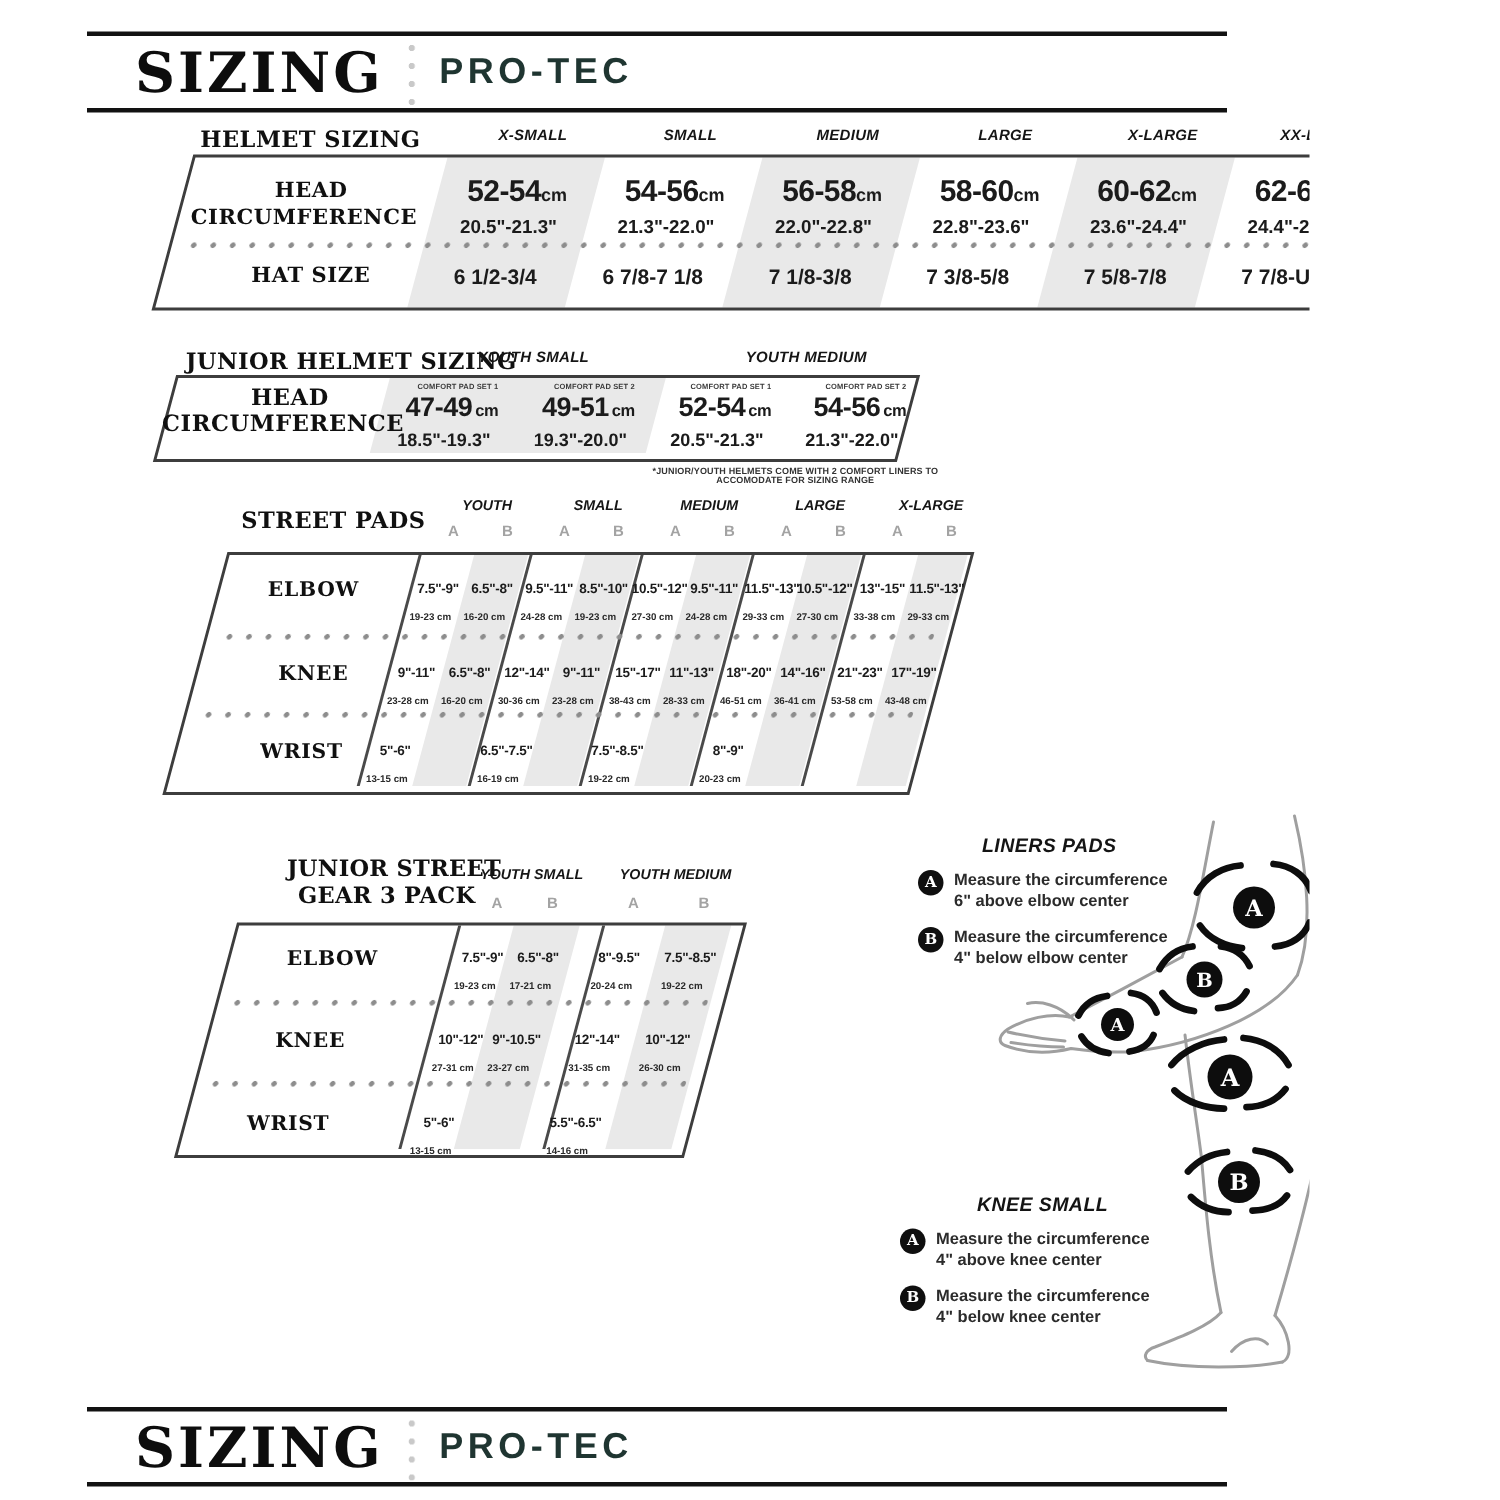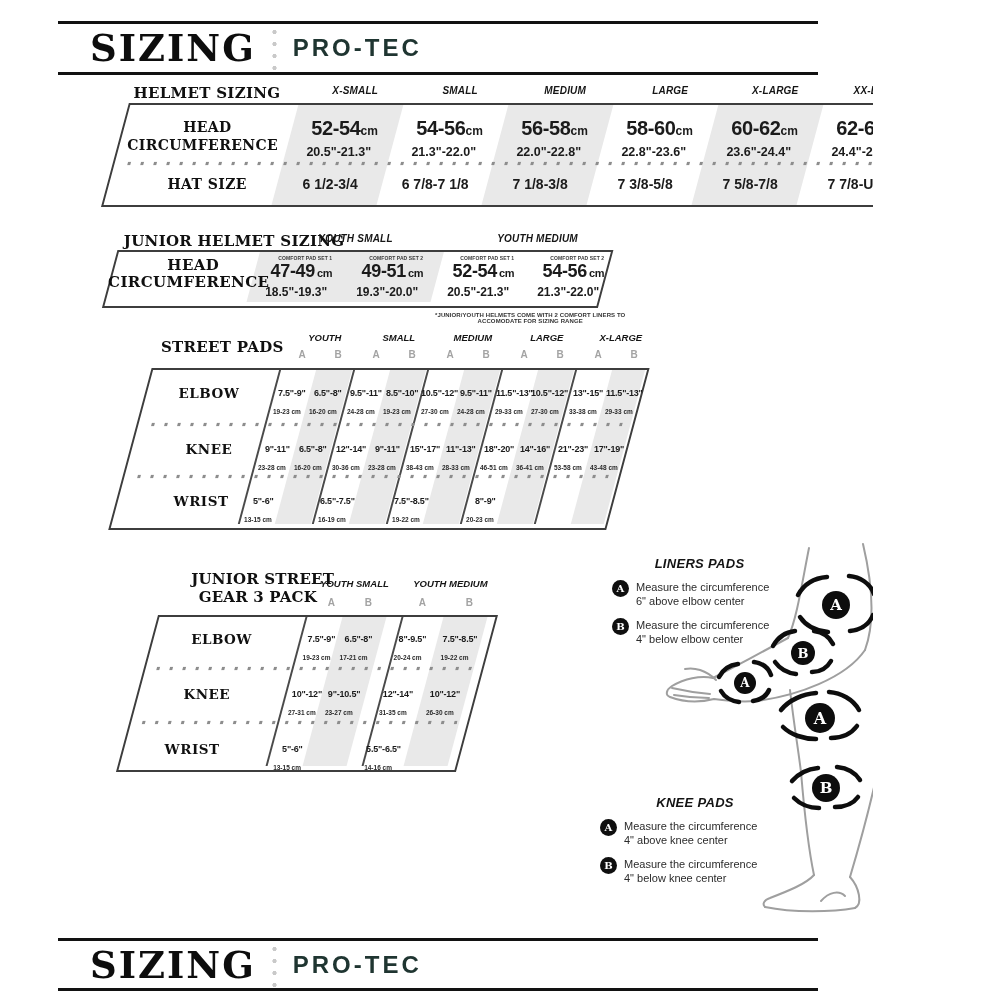--- a/index.html
+++ b/index.html
@@ -44,21 +44,21 @@
   .subAB{font-weight:700;font-size:10px;color:#a3a3a3;}
   .pcell{position:absolute;width:48px;margin-left:-24px;text-align:center;}
   .pin{font-weight:700;font-size:9px;letter-spacing:-0.2px;display:block;}
   .pcm{font-weight:700;font-size:6.5px;color:#2a2a2a;display:block;margin-top:2px;}
   .fnote{position:absolute;font-weight:700;font-size:6px;color:#333;letter-spacing:0.1px;}
   
   .guide{position:absolute;}
   .gtitle{font-style:italic;font-weight:700;font-size:13px;letter-spacing:0.3px;color:#141414;text-align:center;}
   .gitem{display:flex;gap:7px;align-items:flex-start;margin-top:9px;}
   .badge{flex:0 0 auto;width:17px;height:17px;border-radius:50%;background:#0f0f0f;color:#fff;font-weight:700;font-size:10px;display:flex;align-items:center;justify-content:center;font-family:"DejaVu Serif",serif;}
-  .gtext{font-weight:400;font-size:11px;line-height:1.3;color:#2b2b2b;}
+  .gtext{font-weight:700;font-size:11px;line-height:1.3;color:#2b2b2b;}
 </style>
 </head>
 <body>
 
 <div class="page">
 
   <div class="rule" style="top:21px"></div>
   <div class="band" style="top:24px">
     <span class="sizing-title">SIZING</span>
     <span class="vdots"></span>
@@ -247,21 +247,21 @@
       <span class="badge">A</span>
       <span class="gtext"><span>Measure the circumference</span><br><span>6" above elbow center</span></span>
     </div>
     <div class="gitem">
       <span class="badge">B</span>
       <span class="gtext"><span>Measure the circumference</span><br><span>4" below elbow center</span></span>
     </div>
   </div>
 
   <div class="guide" style="left:600px;top:795px;width:190px">
-    <div class="gtitle">KNEE PADS</div>
+    <div class="gtitle">KNEE SMALL</div>
     <div class="gitem">
       <span class="badge">A</span>
       <span class="gtext"><span>Measure the circumference</span><br><span>4" above knee center</span></span>
     </div>
     <div class="gitem">
       <span class="badge">B</span>
       <span class="gtext"><span>Measure the circumference</span><br><span>4" below knee center</span></span>
     </div>
   </div>
 

